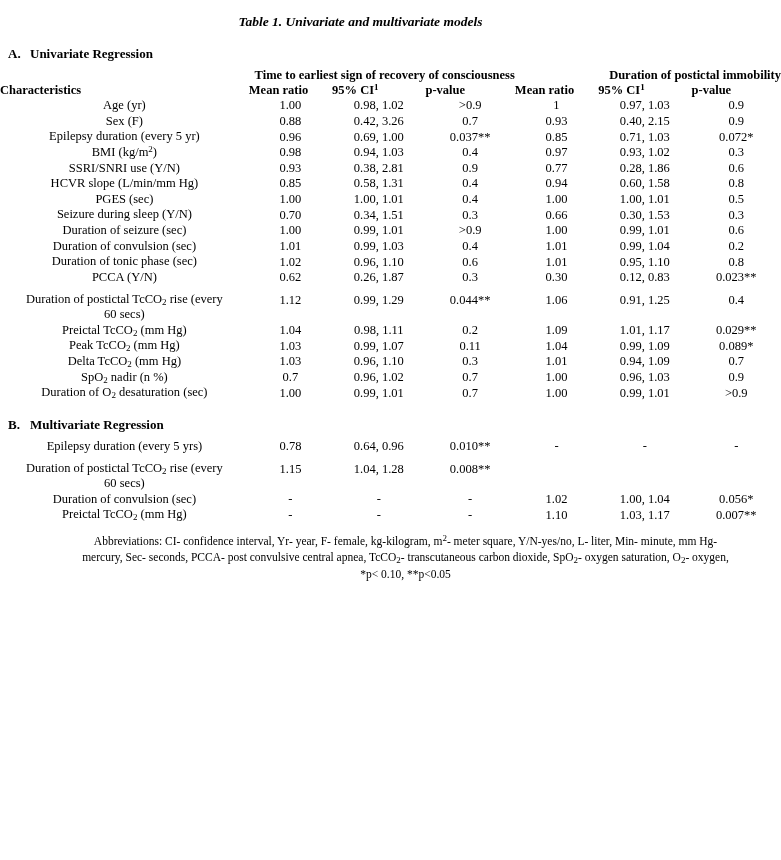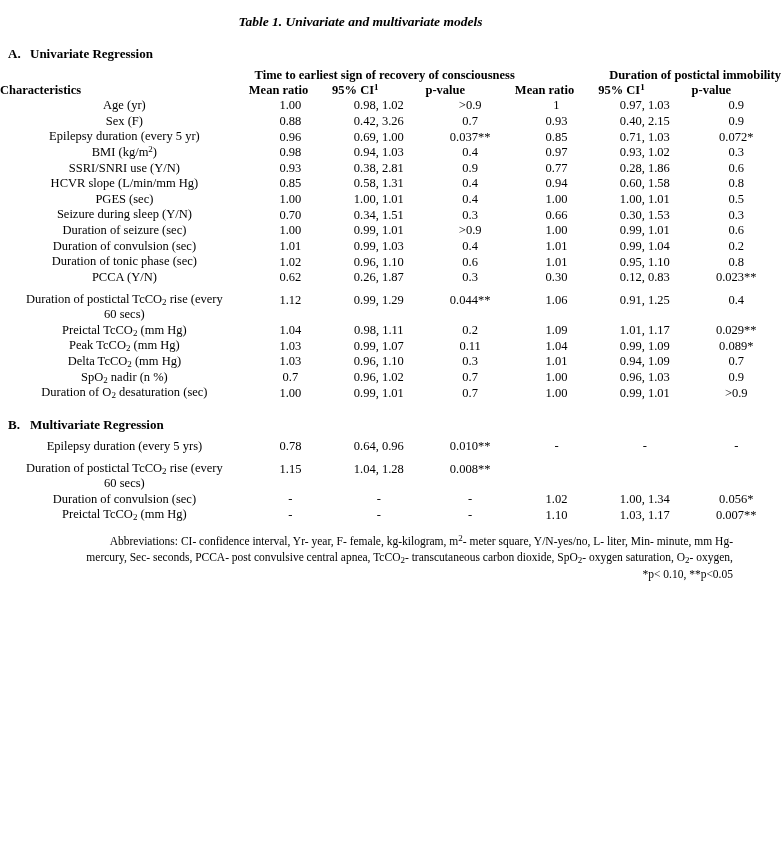--- a/index.html
+++ b/index.html
@@ -91,21 +91,21 @@
   sup {
     font-size: 9px;
     vertical-align: baseline;
     position: relative;
     top: -4px;
   }
   .footnote {
     font-size: 11.5px;
     line-height: 1.42;
     margin: 10px 48px 12px 78px;
-    text-align: right;
+    text-align: center;
   }
 </style>
 </head>
 <body>
 
 <div class="page">
 
   <div class="title">Table 1. Univariate and multivariate models</div>
 
   <div class="section-head">
@@ -336,21 +336,21 @@
           <td class="cell top"></td>
           <td class="cell top"></td>
           <td class="cell top"></td>
         </tr>
         <tr>
           <td class="rowlabel">Duration of convulsion (sec)</td>
           <td class="cell">-</td>
           <td class="cell">-</td>
           <td class="cell">-</td>
           <td class="cell">1.02</td>
-          <td class="cell">1.00, 1.34</td>
+          <td class="cell">1.00, 1.04</td>
           <td class="cell">0.056*</td>
         </tr>
         <tr>
           <td class="rowlabel">Preictal TcCO<sub>2</sub> (mm Hg)</td>
           <td class="cell">-</td>
           <td class="cell">-</td>
           <td class="cell">-</td>
           <td class="cell">1.10</td>
           <td class="cell">1.03, 1.17</td>
           <td class="cell">0.007**</td>

